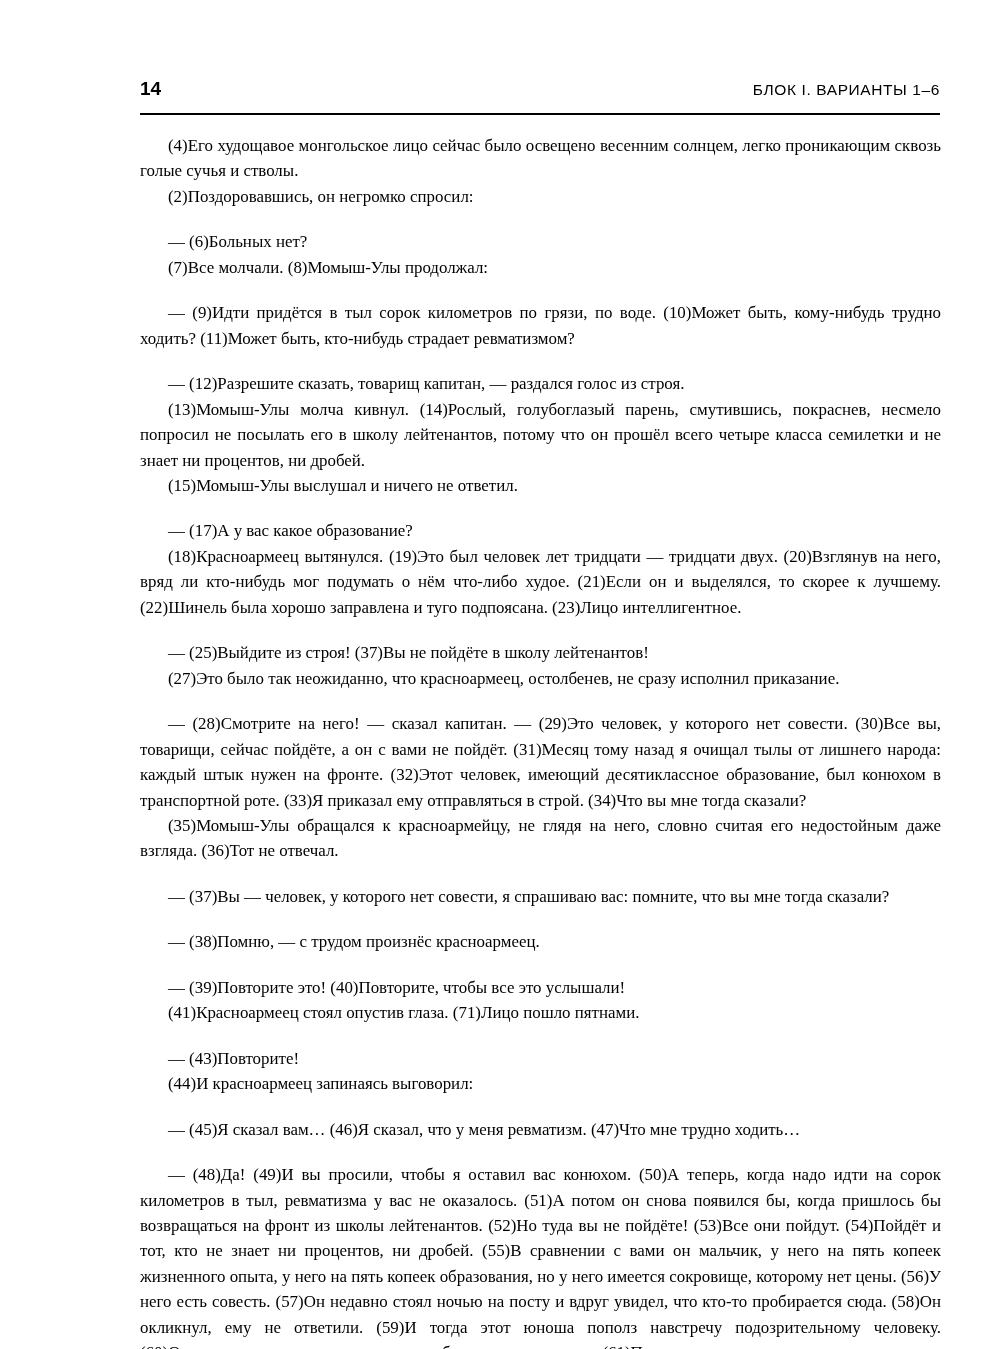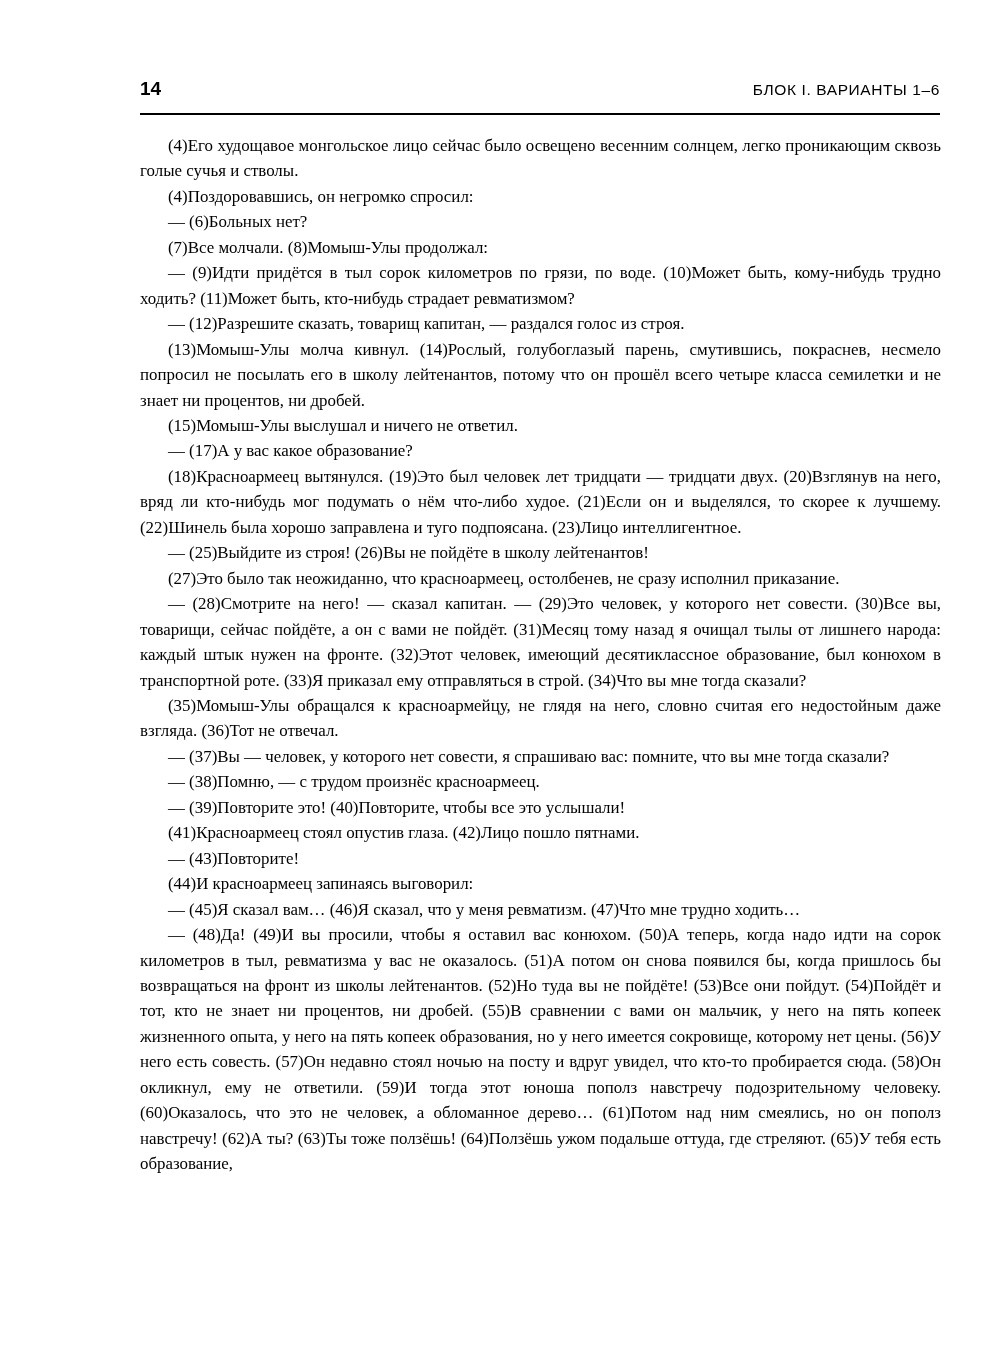--- a/index.html
+++ b/index.html
@@ -62,51 +62,52 @@
     text-justify: inter-word;
     hyphens: manual;
   }
   .body-text p {
     margin: 0;
     padding: 0;
     text-indent: 28px;
   }
   .body-text p.dash {
     text-indent: 28px;
+    margin-top: 20px;
   }
 </style>
 </head>
 <body>
 
 <div class="page">
 
   <div class="header">
     <div class="page-number">14</div>
     <div class="header-title">БЛОК I. ВАРИАНТЫ 1–6</div>
   </div>
   <div class="header-rule"></div>
 
   <div class="body-text">
     <p>(4)Его худощавое монгольское лицо сейчас было освещено весенним солнцем, легко проникающим сквозь голые сучья и стволы.</p>
-    <p>(4)Поздоровавшись, он негромко спросил:</p>
+    <p>(2)Поздоровавшись, он негромко спросил:</p>
     <p class="dash">— (6)Больных нет?</p>
     <p>(7)Все молчали. (8)Момыш-Улы продолжал:</p>
     <p class="dash">— (9)Идти придётся в тыл сорок километров по грязи, по воде. (10)Может быть, кому-нибудь трудно ходить? (11)Может быть, кто-нибудь страдает ревматизмом?</p>
     <p class="dash">— (12)Разрешите сказать, товарищ капитан, — раздался голос из строя.</p>
     <p>(13)Момыш-Улы молча кивнул. (14)Рослый, голубоглазый парень, смутившись, покраснев, несмело попросил не посылать его в школу лейтенантов, потому что он прошёл всего четыре класса семилетки и не знает ни процентов, ни дробей.</p>
     <p>(15)Момыш-Улы выслушал и ничего не ответил.</p>
     <p class="dash">— (17)А у вас какое образование?</p>
     <p>(18)Красноармеец вытянулся. (19)Это был человек лет тридцати — тридцати двух. (20)Взглянув на него, вряд ли кто-нибудь мог подумать о нём что-либо худое. (21)Если он и выделялся, то скорее к лучшему. (22)Шинель была хорошо заправлена и туго подпоясана. (23)Лицо интеллигентное.</p>
-    <p class="dash">— (25)Выйдите из строя! (26)Вы не пойдёте в школу лейтенантов!</p>
+    <p class="dash">— (25)Выйдите из строя! (37)Вы не пойдёте в школу лейтенантов!</p>
     <p>(27)Это было так неожиданно, что красноармеец, остолбенев, не сразу исполнил приказание.</p>
     <p class="dash">— (28)Смотрите на него! — сказал капитан. — (29)Это человек, у которого нет совести. (30)Все вы, товарищи, сейчас пойдёте, а он с вами не пойдёт. (31)Месяц тому назад я очищал тылы от лишнего народа: каждый штык нужен на фронте. (32)Этот человек, имеющий десятиклассное образование, был конюхом в транспортной роте. (33)Я приказал ему отправляться в строй. (34)Что вы мне тогда сказали?</p>
     <p>(35)Момыш-Улы обращался к красноармейцу, не глядя на него, словно считая его недостойным даже взгляда. (36)Тот не отвечал.</p>
     <p class="dash">— (37)Вы — человек, у которого нет совести, я спрашиваю вас: помните, что вы мне тогда сказали?</p>
     <p class="dash">— (38)Помню, — с трудом произнёс красноармеец.</p>
     <p class="dash">— (39)Повторите это! (40)Повторите, чтобы все это услышали!</p>
-    <p>(41)Красноармеец стоял опустив глаза. (42)Лицо пошло пятнами.</p>
+    <p>(41)Красноармеец стоял опустив глаза. (71)Лицо пошло пятнами.</p>
     <p class="dash">— (43)Повторите!</p>
     <p>(44)И красноармеец запинаясь выговорил:</p>
     <p class="dash">— (45)Я сказал вам… (46)Я сказал, что у меня ревматизм. (47)Что мне трудно ходить…</p>
     <p class="dash">— (48)Да! (49)И вы просили, чтобы я оставил вас конюхом. (50)А теперь, когда надо идти на сорок километров в тыл, ревматизма у вас не оказалось. (51)А потом он снова появился бы, когда пришлось бы возвращаться на фронт из школы лейтенантов. (52)Но туда вы не пойдёте! (53)Все они пойдут. (54)Пойдёт и тот, кто не знает ни процентов, ни дробей. (55)В сравнении с вами он мальчик, у него на пять копеек жизненного опыта, у него на пять копеек образования, но у него имеется сокровище, которому нет цены. (56)У него есть совесть. (57)Он недавно стоял ночью на посту и вдруг увидел, что кто-то пробирается сюда. (58)Он окликнул, ему не ответили. (59)И тогда этот юноша пополз навстречу подозрительному человеку. (60)Оказалось, что это не человек, а обломанное дерево… (61)Потом над ним смеялись, но он пополз навстречу! (62)А ты? (63)Ты тоже ползёшь! (64)Ползёшь ужом подальше оттуда, где стреляют. (65)У тебя есть образование,</p>
   </div>
 
 </div>
 
 </body></html>

